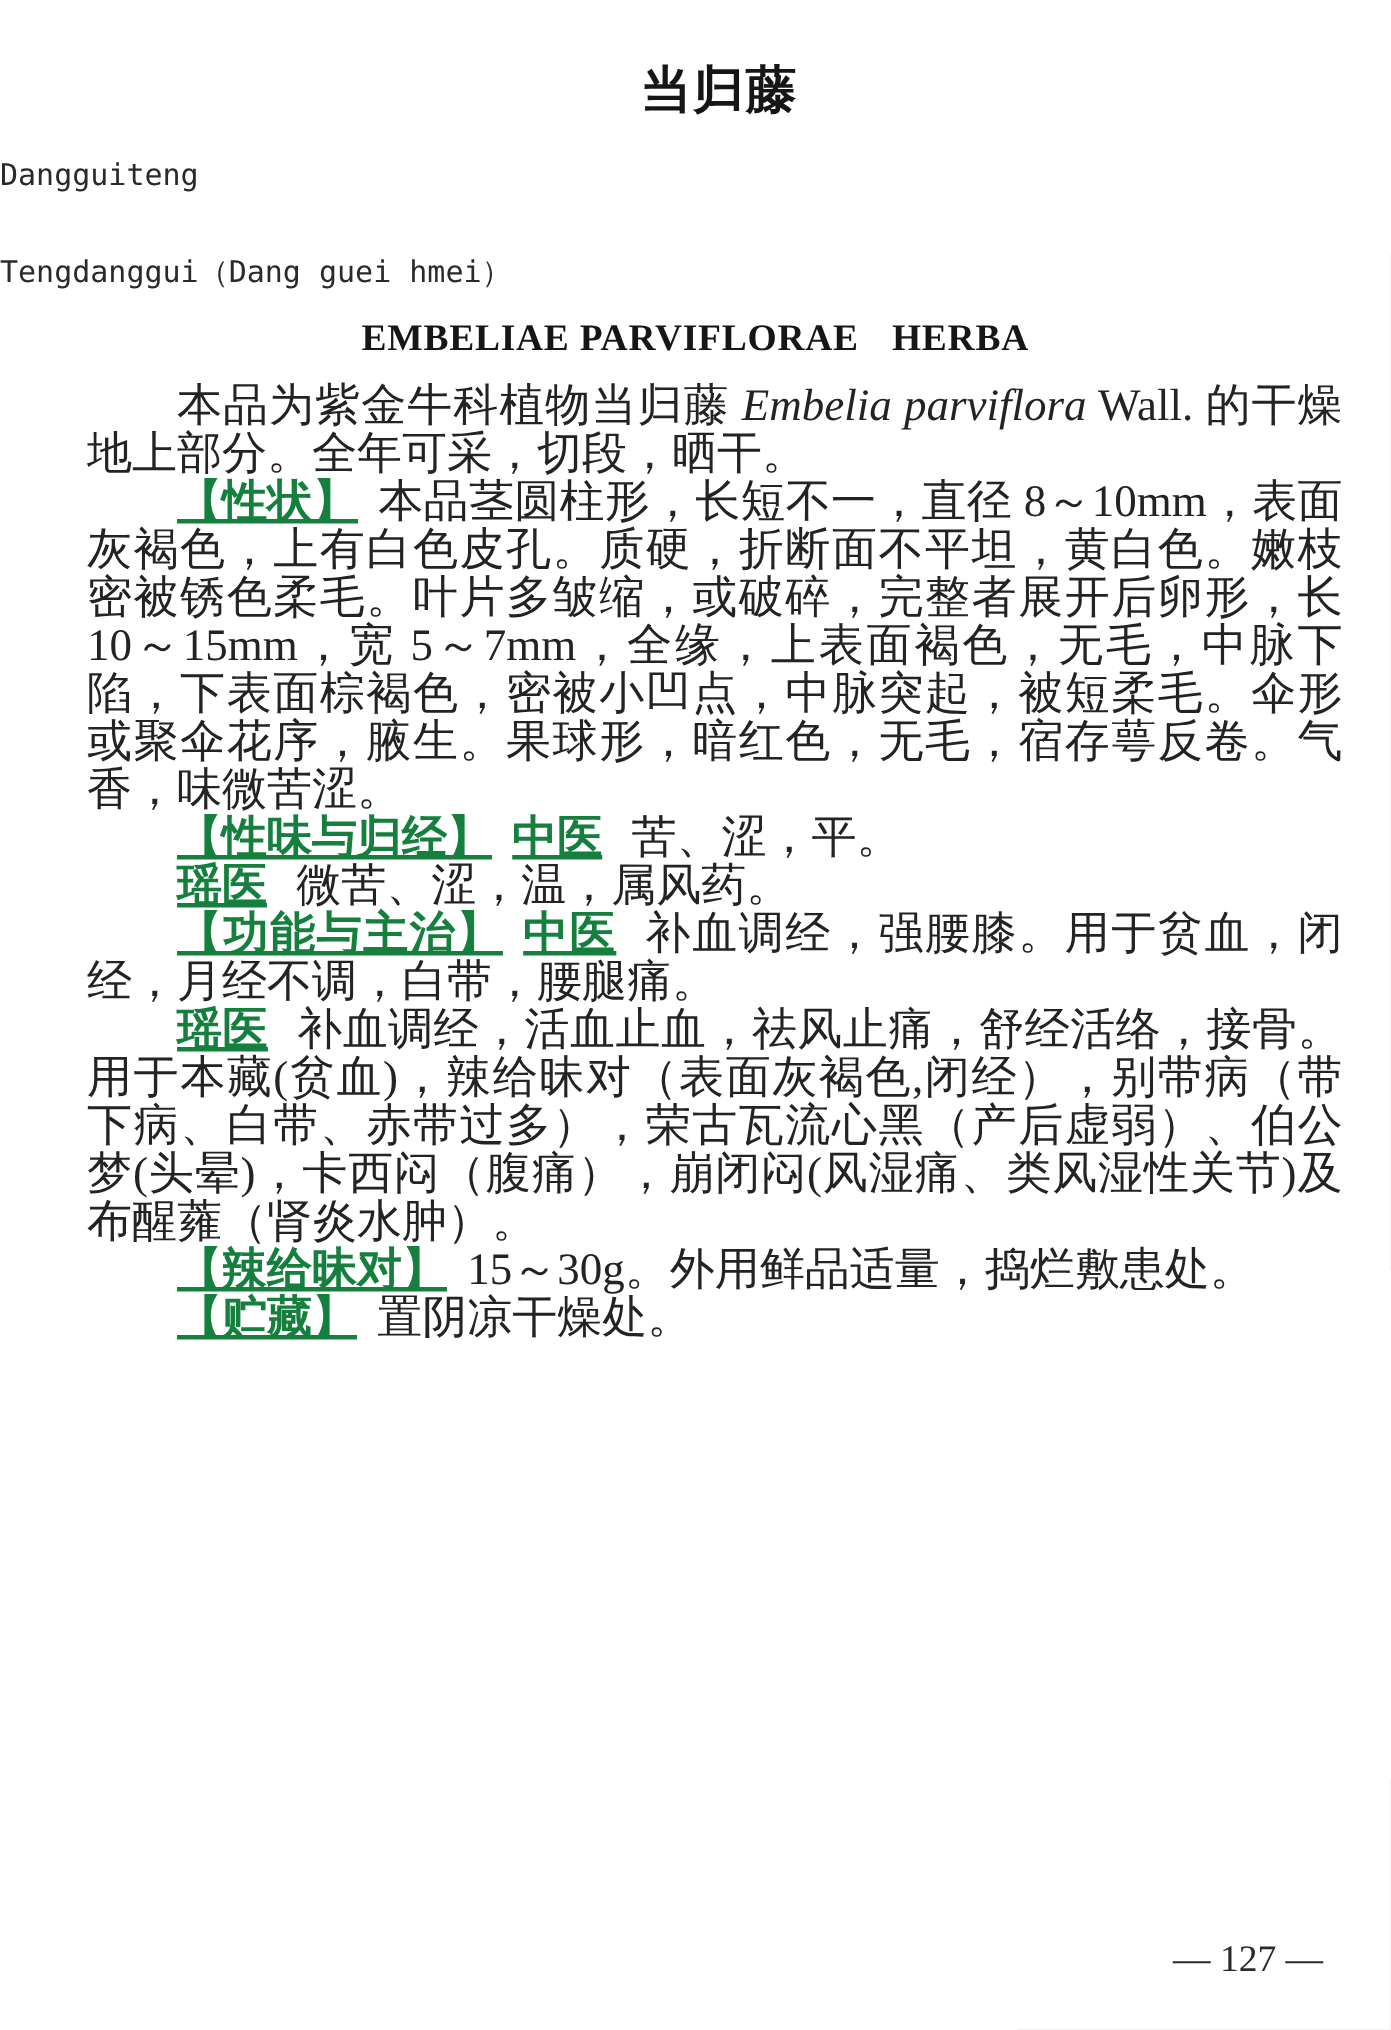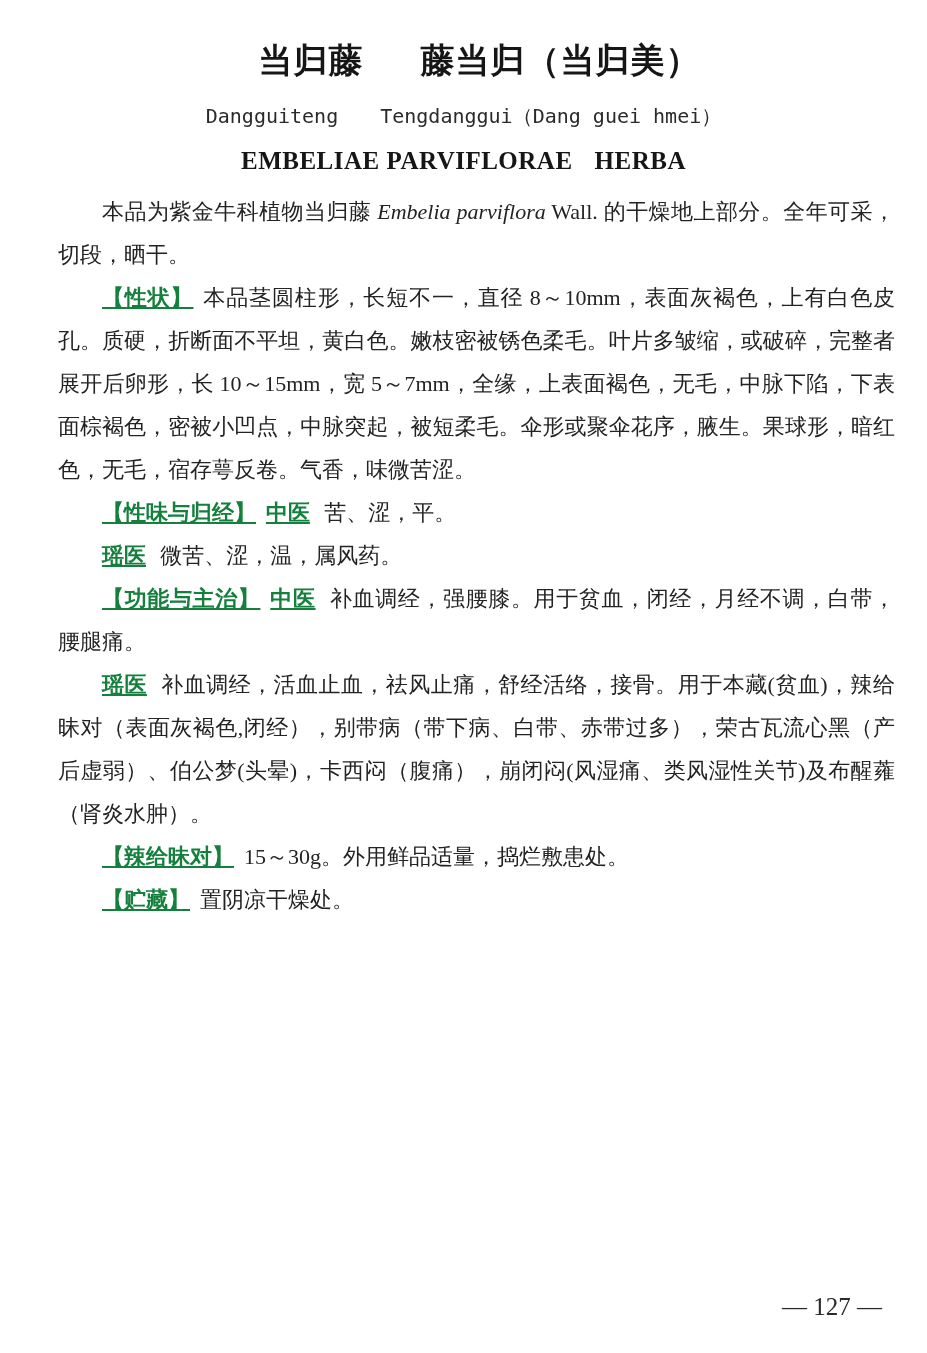--- a/index.html
+++ b/index.html
@@ -35,40 +35,41 @@
   .pinyin-row {
     display: flex;
     justify-content: center;
     align-items: baseline;
     gap: 42px;
     margin-top: 25px;
     font-family: "DejaVu Sans Mono", "Liberation Mono", monospace;
     font-size: 20px;
     line-height: 23px;
     color: #2a2a2a;
+    flex-direction: column;
   }
   .latin-row {
     display: flex;
     justify-content: center;
     align-items: center;
     gap: 22px;
     margin-top: 19px;
     font-family: "Liberation Serif", "DejaVu Serif", serif;
     font-weight: 700;
     font-size: 25px;
     line-height: 28px;
     letter-spacing: 0.5px;
     color: #161616;
   }
   
   .body-text {
     margin-top: 15px;
     padding: 0 32px 0 58px;
-    font-size: 22px;
-    line-height: 43px;
+    font-size: 30px;
+    line-height: 32px;
     text-align: justify;
     color: #232323;
   }
   .body-text p {
     margin: 0;
     text-indent: 2em;
   }
   .hei {
     font-family: "Liberation Sans", "DejaVu Sans", sans-serif;
     font-weight: 700;
@@ -98,21 +99,20 @@
     font-family: "Liberation Serif", "DejaVu Serif", serif;
   }
 </style>
 </head>
 <body>
 
 <div class="page">
 
   <div class="title-row">
     <span>当归藤</span>
-    <span>藤当归（当归美）</span>
   </div>
 
   <div class="pinyin-row">
     <span>Dangguiteng</span>
     <span>Tengdanggui（Dang guei hmei）</span>
   </div>
 
   <div class="latin-row">
     <span>EMBELIAE PARVIFLORAE</span>
     <span>HERBA</span>

